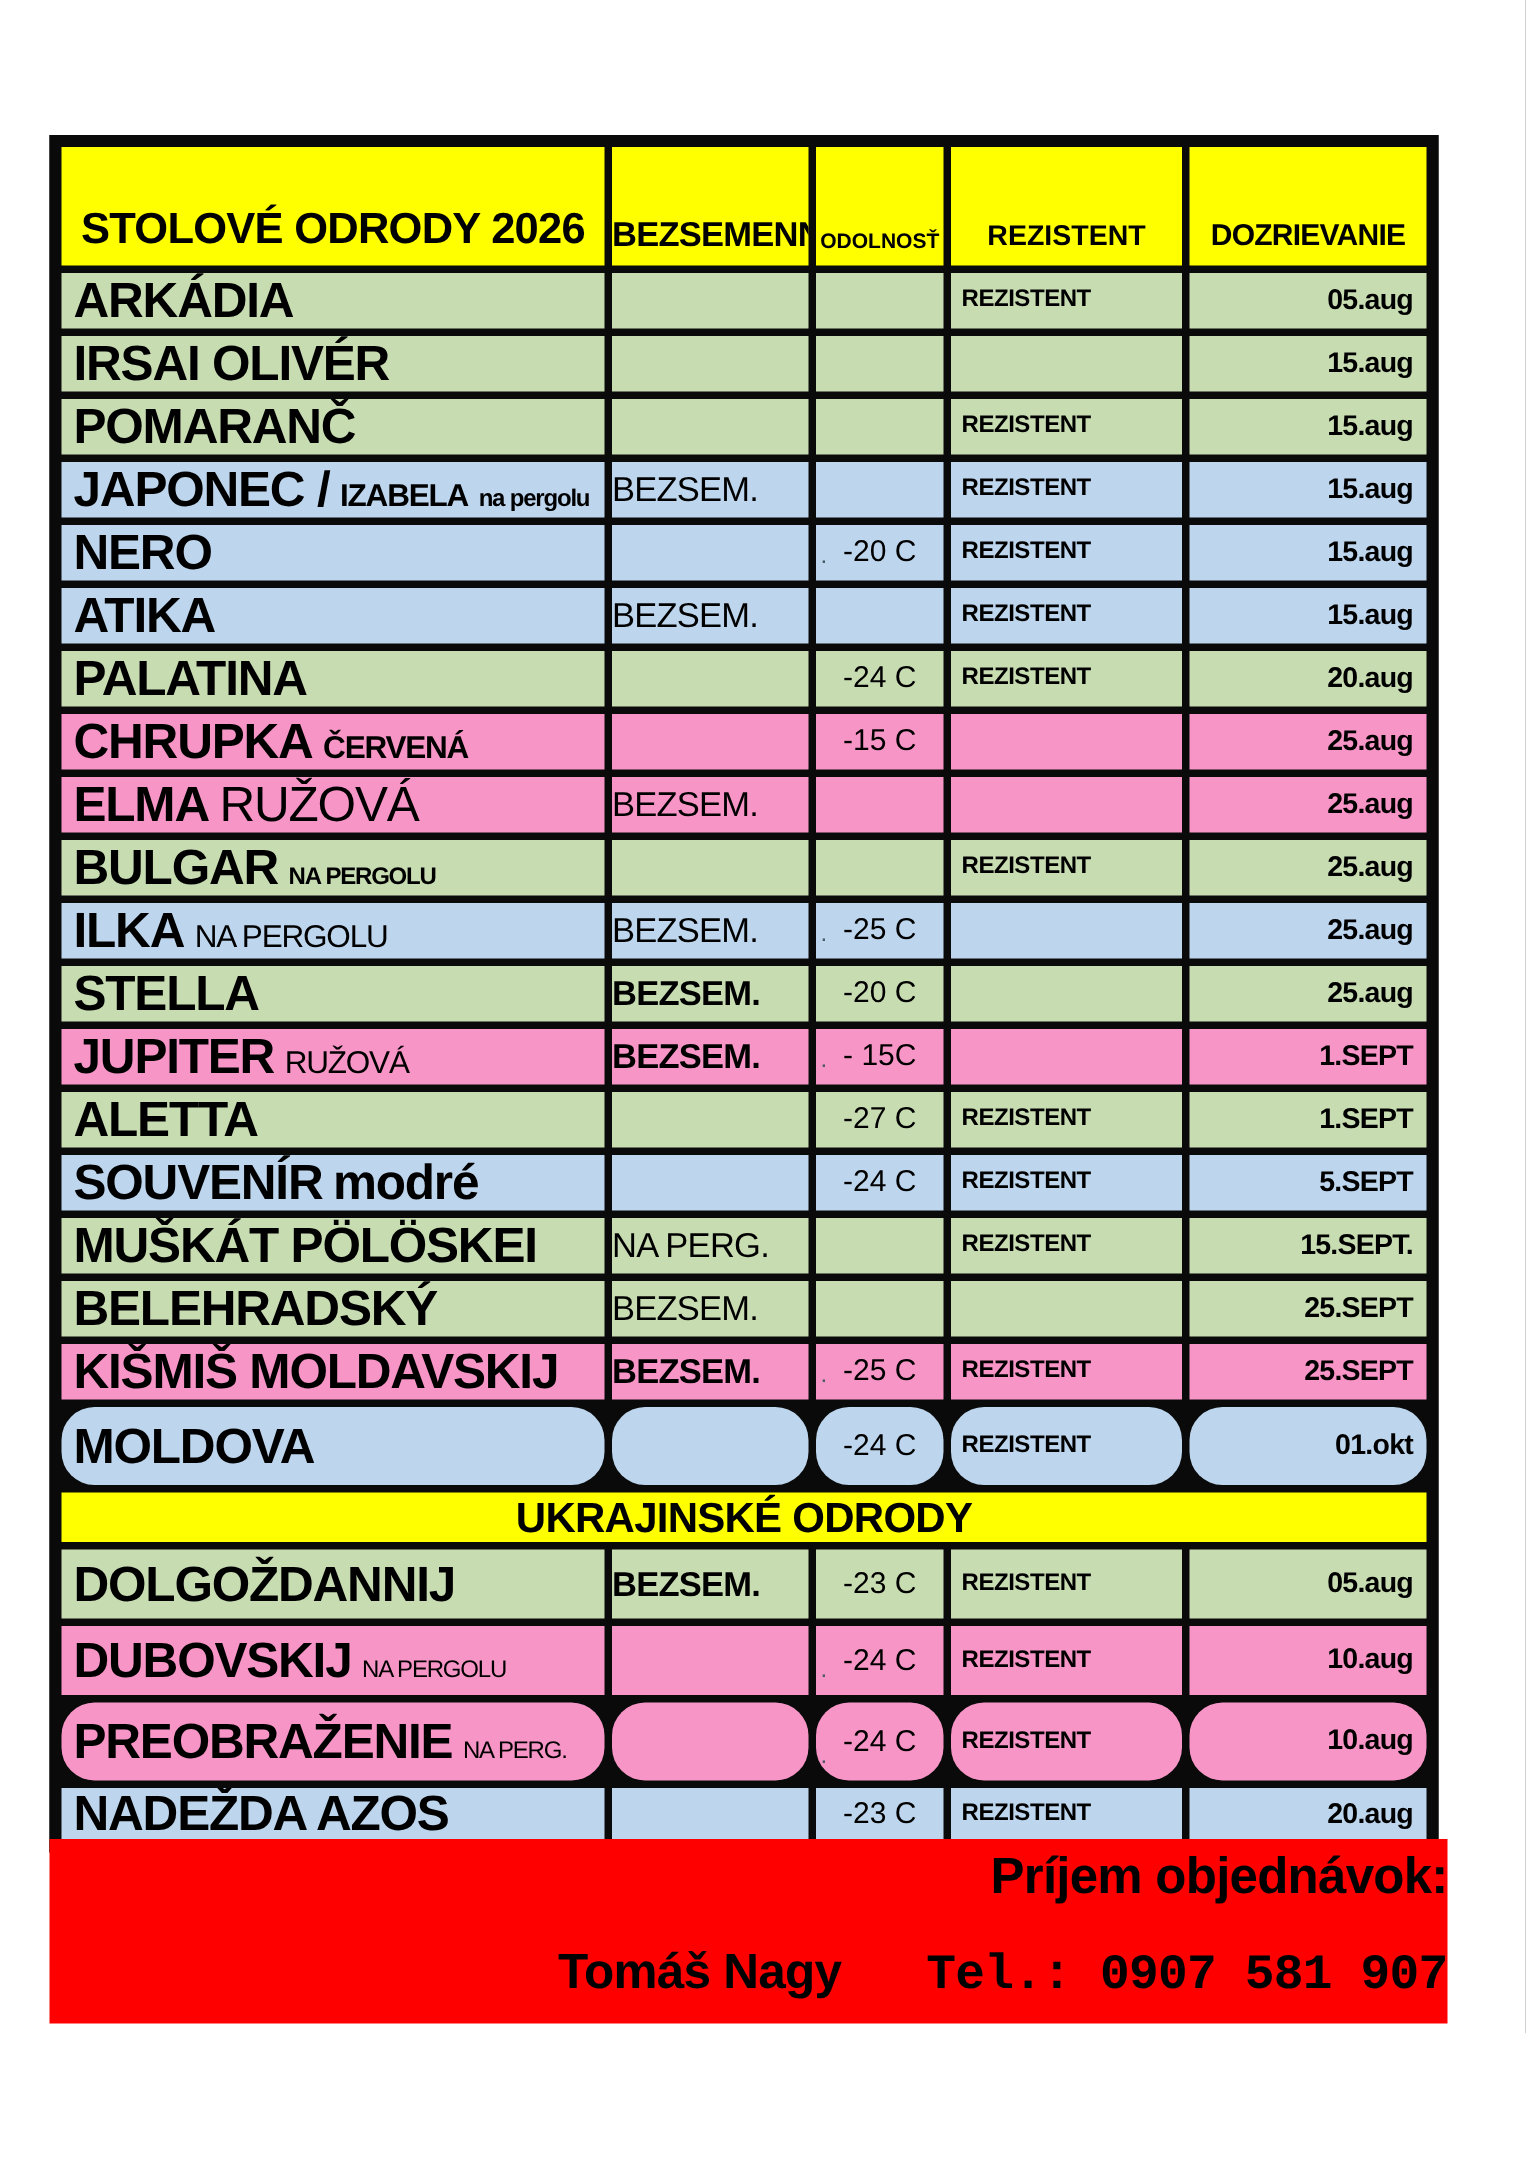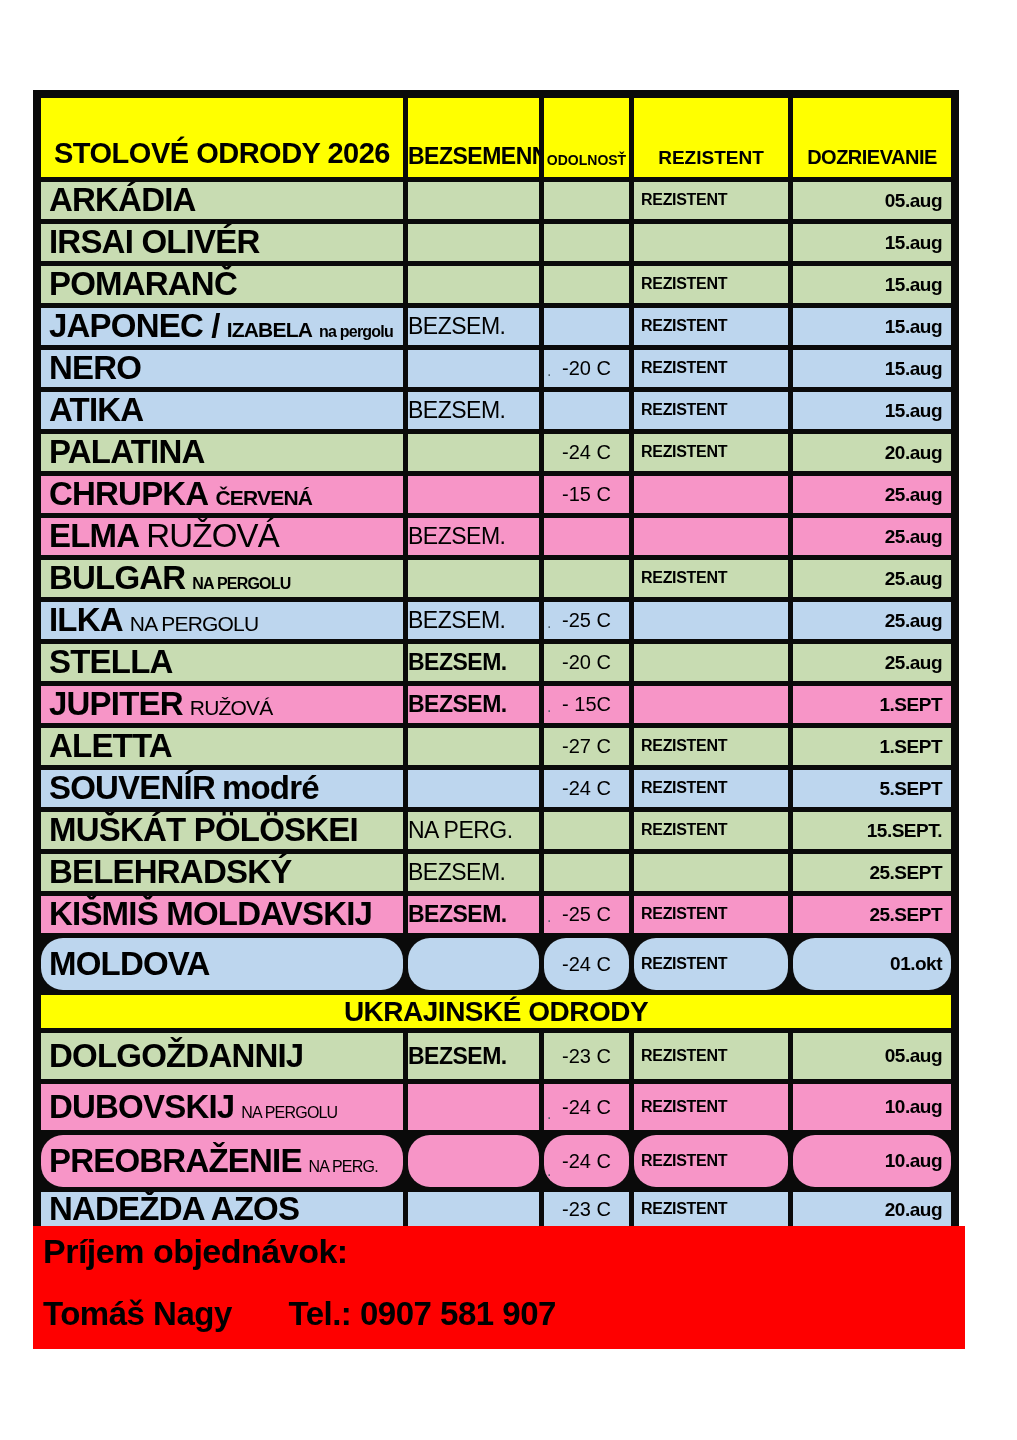--- a/index.html
+++ b/index.html
@@ -40,24 +40,24 @@
   .np-gap{margin-left:7px;}
 
   .seed-cell{font-size:23px;padding-left:0;white-space:nowrap;letter-spacing:-0.5px;}
   .seed-bold{font-weight:bold;}
   .hard-cell{font-size:20px;text-align:center;position:relative;}
   .hard-dot{position:absolute;left:3px;bottom:7px;font-size:16px;color:#4a5a66;}
   .res-cell{font-size:16px;font-weight:bold;padding-left:7px;letter-spacing:-0.3px;}
   .rip-cell{font-size:19px;font-weight:bold;text-align:right;padding-right:9px;letter-spacing:-0.5px;}
 
   .footer{position:absolute;left:33px;top:1226px;width:932px;height:123px;
-          background:var(--red,#FE0000);}
+          background:var(--red,#FE0000);text-align:right;}
   .f1{font-size:34px;font-weight:bold;padding:6px 0 0 10px;letter-spacing:-0.5px;}
   .f2{font-size:33px;font-weight:bold;padding:24px 0 0 10px;letter-spacing:-0.5px;}
-  .tel{margin-left:48px;}
+  .tel{margin-left:48px;font-family:Liberation Mono, monospace;}
 </style>
 </head>
 <body>
 
 <div class="page">
 
   <table class="grid">
     <colgroup>
       <col style="width:362px">
         <col style="width:131px">

